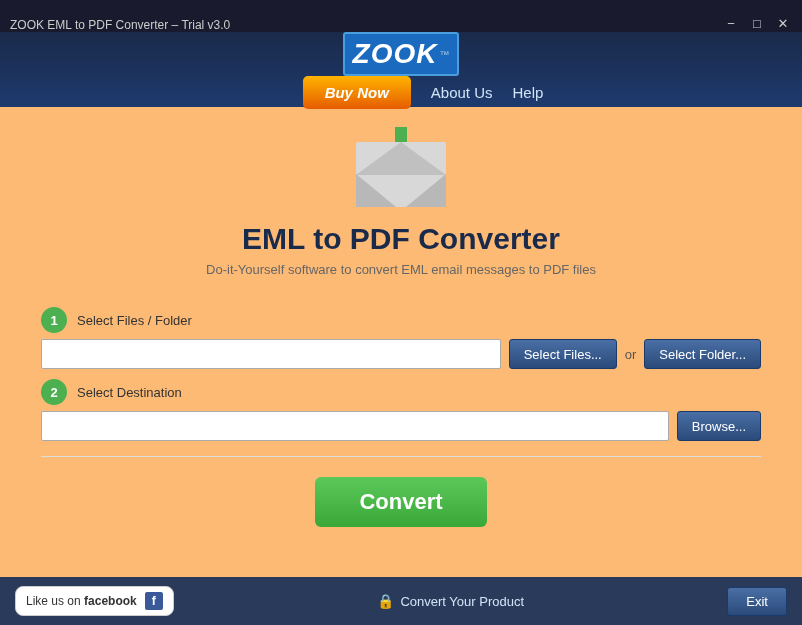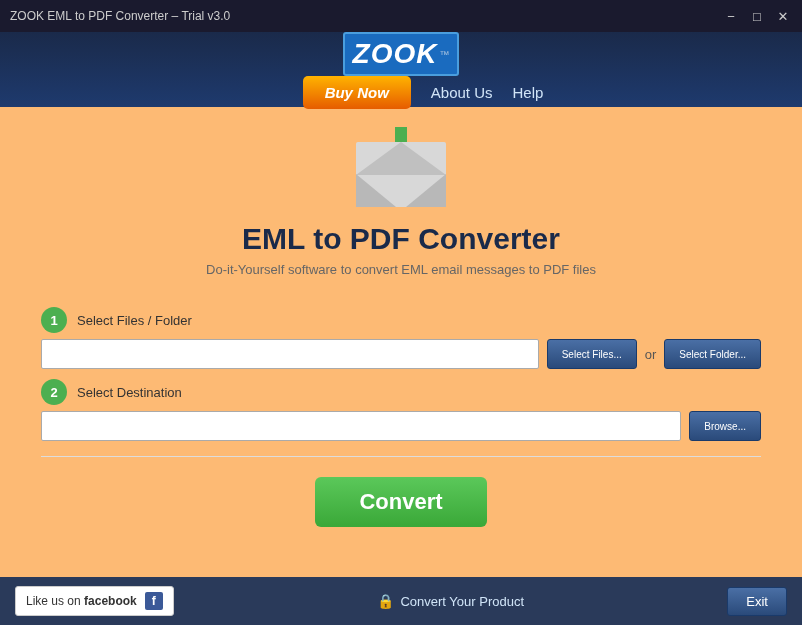--- a/index.html
+++ b/index.html
@@ -4,21 +4,21 @@
   <style>
     * { margin: 0; padding: 0; box-sizing: border-box; }
     body { width: 802px; height: 625px; font-family: Arial, sans-serif; background: #f0f0f0; overflow: hidden; user-select: none; }
 
     
     .title-bar {
       width: 100%;
       height: 32px;
       background: #1a1a2e;
       display: flex;
-      align-items: center;
+      align-items: flex-end;
       justify-content: space-between;
       padding: 0 10px;
     }
     .title-bar-text {
       color: #ccc;
       font-size: 12px;
     }
     .title-bar-controls {
       display: flex;
       gap: 8px;
@@ -225,21 +225,21 @@
       padding: 0 6px;
       font-size: 13px;
       flex: 1;
       outline: none;
     }
     .action-btn {
       background: linear-gradient(180deg, #4a6fa5 0%, #2a4a7a 100%);
       border: 1px solid #1a3a6a;
       border-radius: 3px;
       color: white;
-      font-size: 10px;
+      font-size: 13px;
       padding: 5px 14px;
       cursor: pointer;
       white-space: nowrap;
       height: 30px;
     }
     .or-text {
       color: #555;
       font-size: 13px;
     }
 
@@ -278,21 +278,21 @@
       height: 48px;
       background: #2a3a5a;
       display: flex;
       align-items: center;
       justify-content: space-between;
       padding: 0 15px;
     }
     .facebook-btn {
       background: white;
       border: 1px solid #ccc;
-      border-radius: 3px;
+      border-radius: 8px;
       display: flex;
       align-items: center;
       gap: 8px;
       padding: 5px 10px;
       cursor: pointer;
       font-size: 12px;
       color: #333;
     }
     .fb-icon {
       background: #3b5998;

